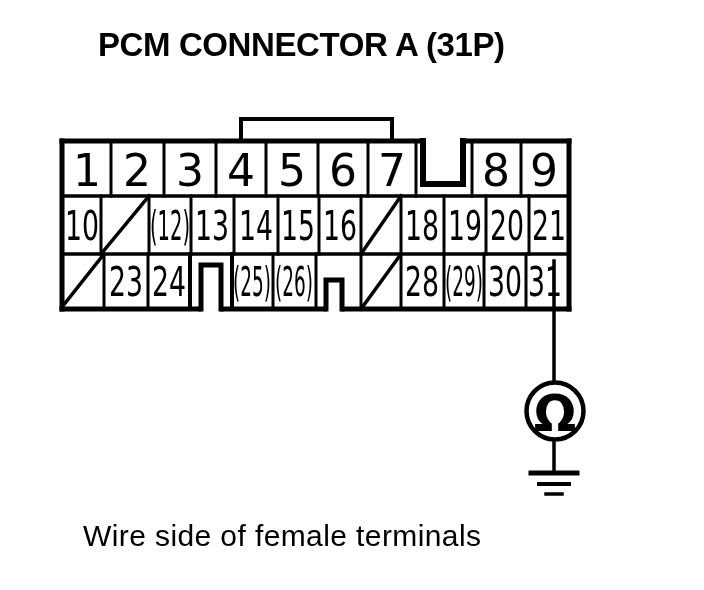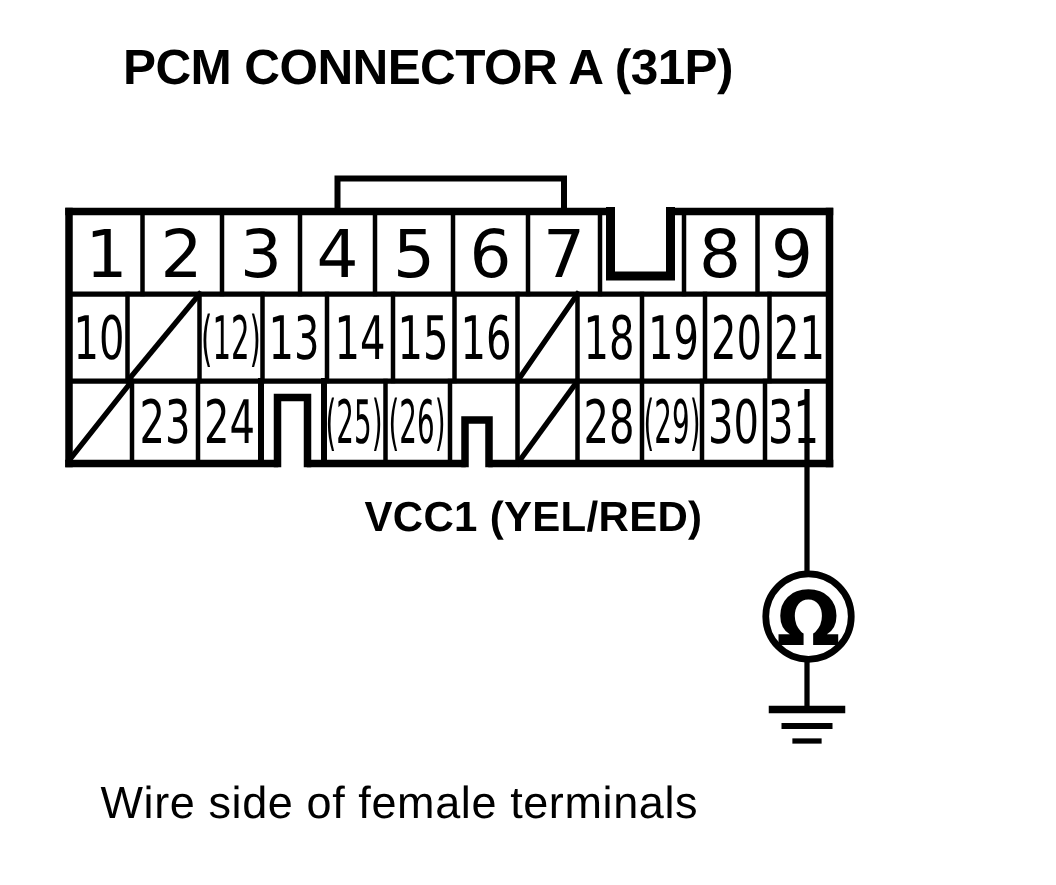--- a/index.html
+++ b/index.html
@@ -5,20 +5,21 @@
   :root { --ink: #000000; --paper: #ffffff; }
   * { margin: 0; padding: 0; box-sizing: border-box; }
   html, body { background: var(--paper); }
   body { font-family: "Liberation Sans", sans-serif; color: var(--ink); }
   #stage {
     position: relative;
     width: 588px;
     height: 590px;
     background: var(--paper);
     overflow: hidden;
+    margin-left: 16px;
   }
   .diagram-title {
     position: absolute;
     left: 82px;
     top: 26px;
     font-size: 33px;
     font-weight: bold;
     letter-spacing: -0.4px;
     white-space: nowrap;
   }
@@ -187,17 +188,16 @@
 
     <path class="stroke" stroke-width="3.5" d="M538,440 V472"></path>
 
     <g>
       <path class="stroke" stroke-width="5" d="M515,473 H561"></path>
       <path class="stroke" stroke-width="4" d="M523,484 H553"></path>
       <path class="stroke" stroke-width="3.5" d="M530,494 H546"></path>
     </g>
   </svg>
 
-  <div class="wire-label">VCC1 (YEL/RED)</div>
 
   <div class="caption">Wire side of female terminals</div>
 
 </div>
 
 </body></html>

